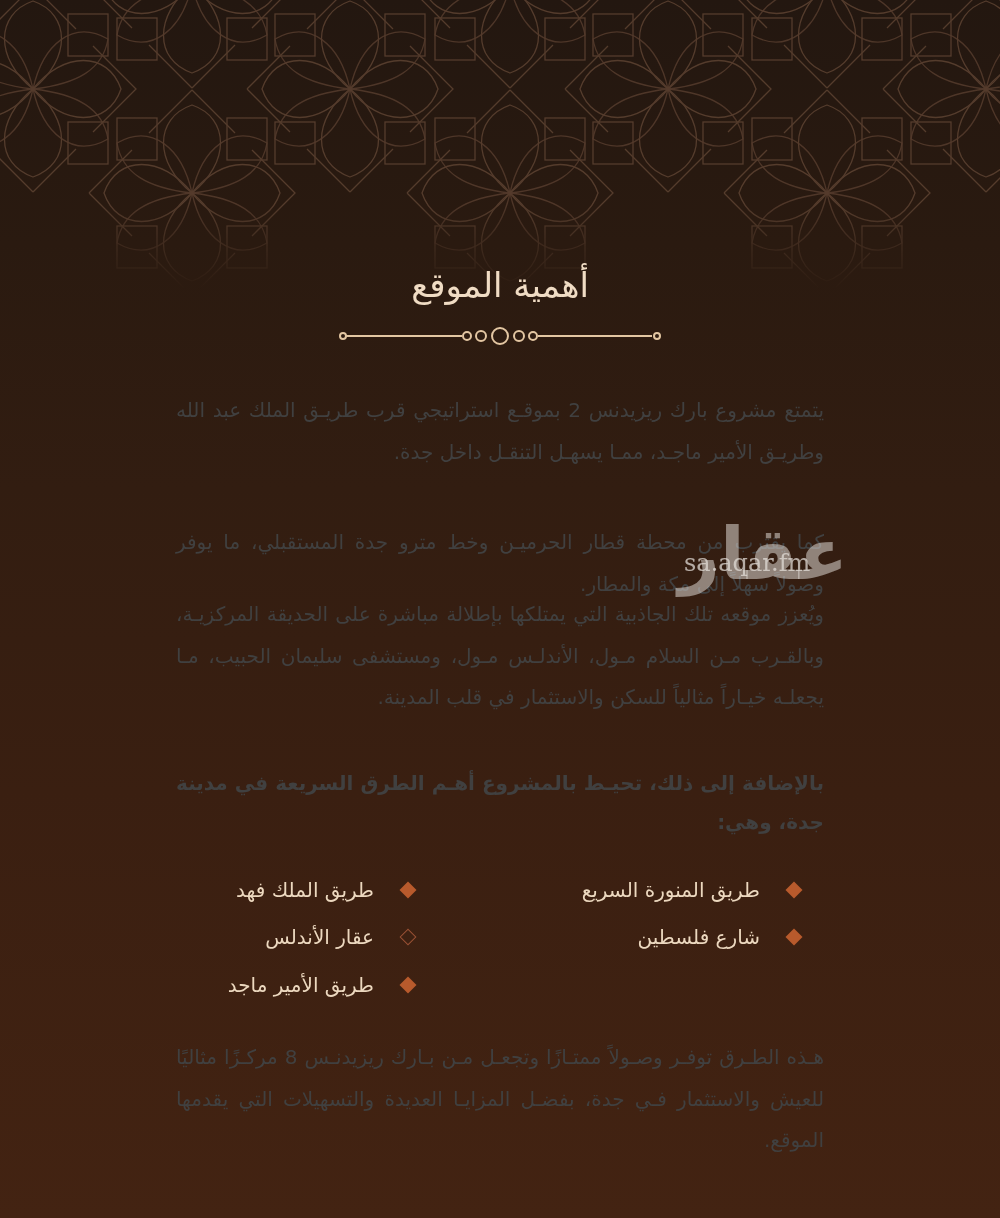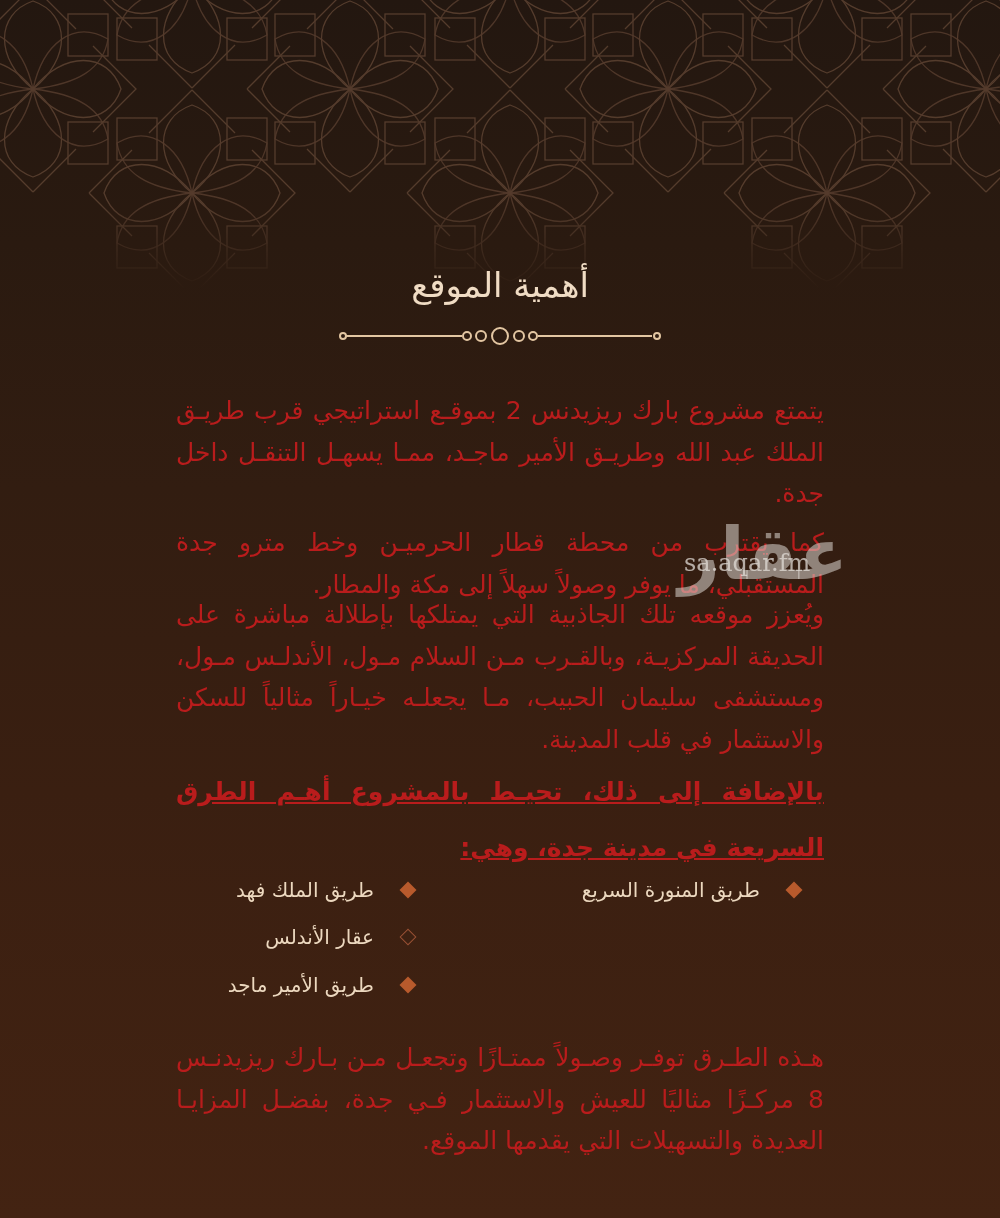--- a/index.html
+++ b/index.html
@@ -19,26 +19,26 @@
     .title {
       position: absolute; left: 0; width: 1000px; top: 222px;
       text-align: center; direction: rtl;
       font-size: 34px; line-height: 70px; font-weight: normal;
       color: #f0dcc4; letter-spacing: 1px; margin-top: 28px;
     }
     .divider { position: absolute; left: 330px; top: 320px; width: 340px; height: 32px; }
     .text-block {
       position: absolute; left: 176px; width: 648px;
       direction: rtl; text-align: justify; text-align-last: right;
-      font-size: 25px; line-height: 41.5px; color: #b91c1c;
+      font-size: 20px; line-height: 41.5px; color: #404040;
     }
     .p1 { top: 390px; }
     .p2 { top: 522px; }
     .p3 { top: 594px; }
-    .p4 { top: 764px; font-weight: bold; line-height: 56px; text-decoration: underline; }
+    .p4 { top: 764px; font-weight: bold; line-height: 39px; }
     .p5 { top: 1037px; }
     .bullets {
       position: absolute; left: 200px; top: 866px; width: 610px; height: 140px;
       direction: rtl;
     }
     .bullet-col { position: absolute; top: 0; }
     .bullet-col.right { right: 0; }
     .bullet-col.left { right: 386px; margin-left: 48px; }
     .bullet-item {
       display: flex; align-items: center; height: 47.5px;
@@ -128,20 +128,24 @@
 <p class="text-block p2">كما يقترب من محطة قطار الحرميـن وخط مترو جدة المستقبلي، ما يوفر وصولاً سهلاً إلى مكة والمطار.</p>
 <p class="text-block p3">ويُعزز موقعه تلك الجاذبية التي يمتلكها بإطلالة مباشرة على الحديقة المركزيـة، وبالقـرب مـن السلام مـول، الأندلـس مـول، ومستشفى سليمان الحبيب، مـا يجعلـه خيـاراً مثالياً للسكن والاستثمار في قلب المدينة.</p>
 <p class="text-block p4">بالإضافة إلى ذلك، تحيـط بالمشروع أهـم الطرق السريعة في مدينة جدة، وهي:</p>
 
 <div class="bullets">
   <div class="bullet-col right">
     <div class="bullet-item">
       <span class="diamond filled"></span>
       <span>طريق المنورة السريع</span>
     </div>
+    <div class="bullet-item">
+      <span class="diamond filled"></span>
+      <span>شارع فلسطين</span>
+    </div>
   </div>
   <div class="bullet-col left">
     <div class="bullet-item">
       <span class="diamond filled"></span>
       <span>طريق الملك فهد</span>
     </div>
     <div class="bullet-item">
       <span class="diamond outline"></span>
       <span>عقار الأندلس</span>
     </div>

